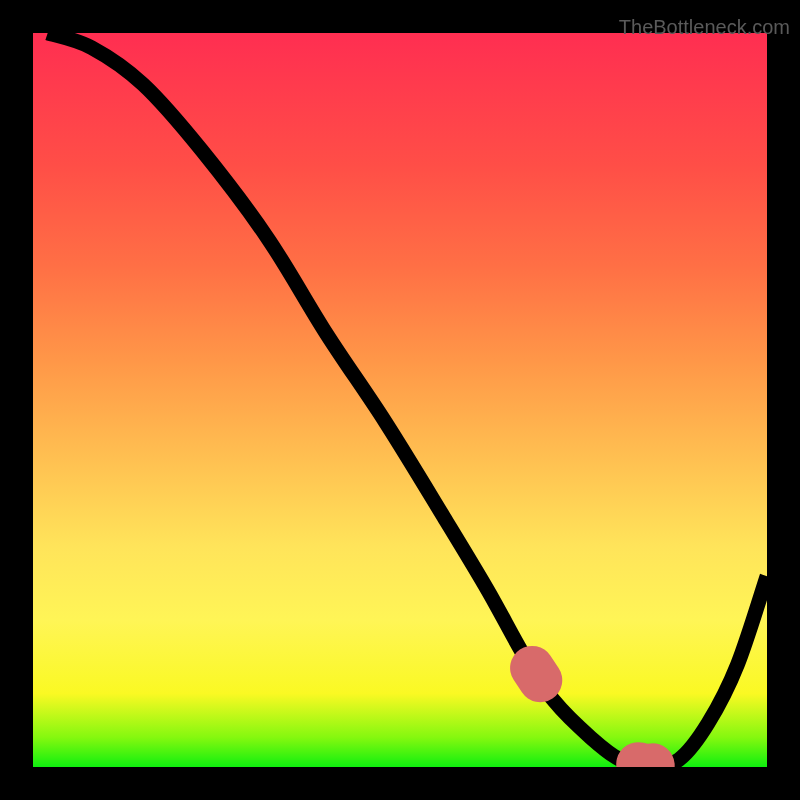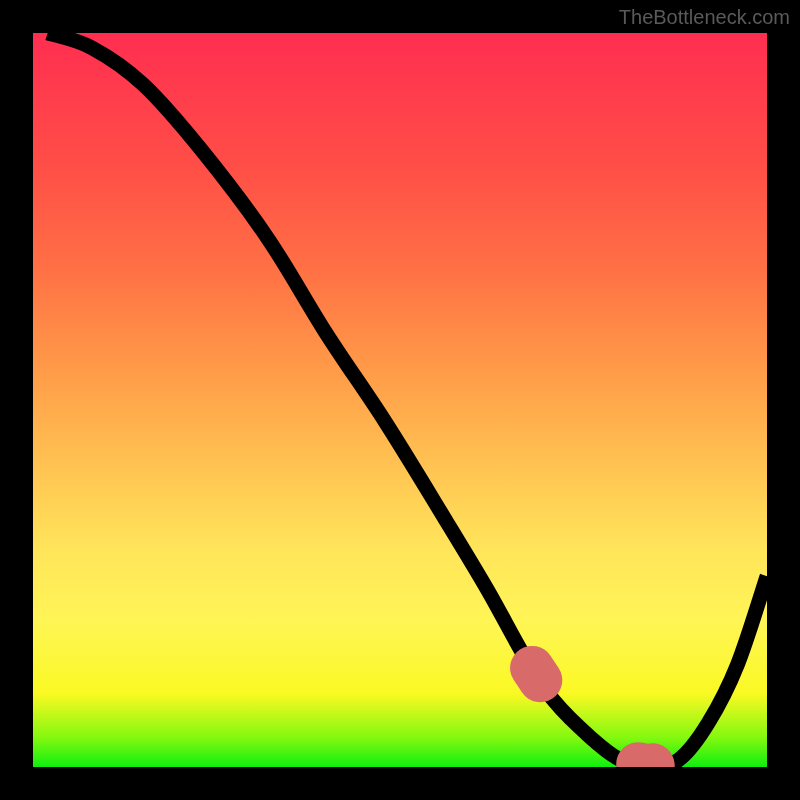--- a/index.html
+++ b/index.html
@@ -1,17 +1,17 @@
 <!DOCTYPE html>
 <html><head>
 <meta charset="utf-8">
 <style>
 * { margin: 0; padding: 0; box-sizing: border-box; }
 body { width: 800px; height: 800px; background: #000; position: relative; font-family: Arial, sans-serif; }
-.watermark { position: absolute; top: 6px; right: 10px; color: #5a5a5a; font-size: 20px; z-index: 5; }
+.watermark { position: absolute; top: 16px; right: 10px; color: #5a5a5a; font-size: 20px; z-index: 5; }
 .frame { position: absolute; inset: 0; }
 .plot-area { position: absolute; left: 33px; top: 33px; width: 734px; height: 734px; }
 .gradient-bg { position: absolute; inset: 0; background: linear-gradient(to top, #0fef0f 0%, #84f80f 4%, #faf923 10%, #fff556 20%, #ffe45a 30%, #ffc051 42%, #ff9848 55%, #ff7045 68%, #ff4e47 82%, #ff2e51 100%); }
 .plot-svg { position: absolute; inset: 0; width: 100%; height: 100%; }
 .curve { fill: none; stroke: #000; stroke-width: 2; }
 .dashzone { fill: none; stroke: #d86a6a; stroke-width: 6; stroke-linecap: round; stroke-dasharray: 2 18; }
 </style>
 </head>
 <body>
 

